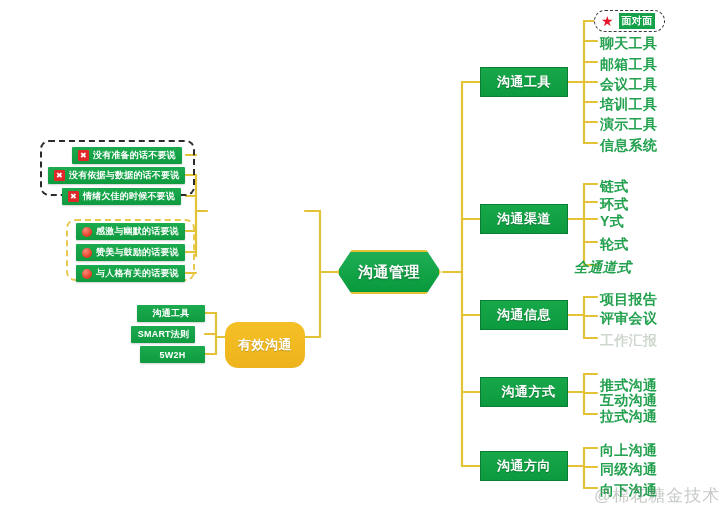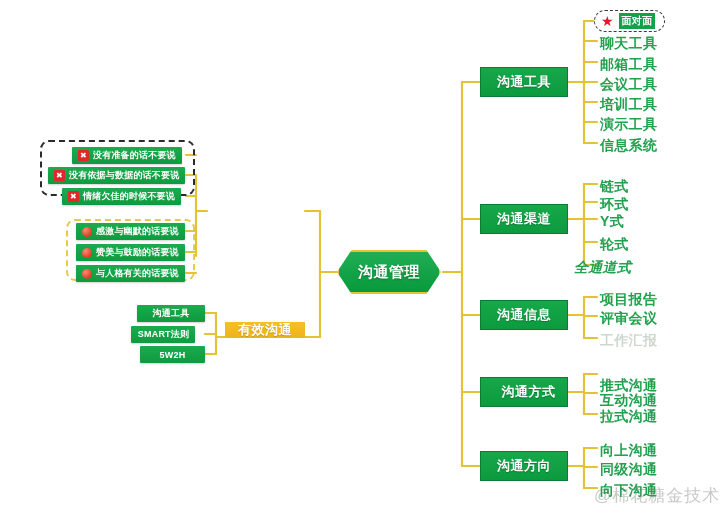--- a/index.html
+++ b/index.html
@@ -62,21 +62,21 @@
     color: #ffffff;
     font-weight: bold;
     font-size: 13px;
     text-shadow: 0 1px 1px rgba(0,0,0,.2);
   }
   .gold.tall {
     width: 96px; height: 46px;
     flex-direction: column;
     line-height: 1.25;
   }
-  .gold.wide { width: 80px; height: 16px; }
+  .gold.wide { width: 80px; height: 46px; border-radius: 13px; }
 
   
   .chip {
     position: absolute;
     box-sizing: border-box;
     display: flex;
     align-items: center;
     gap: 4px;
     height: 17px;
     padding: 0 6px;

